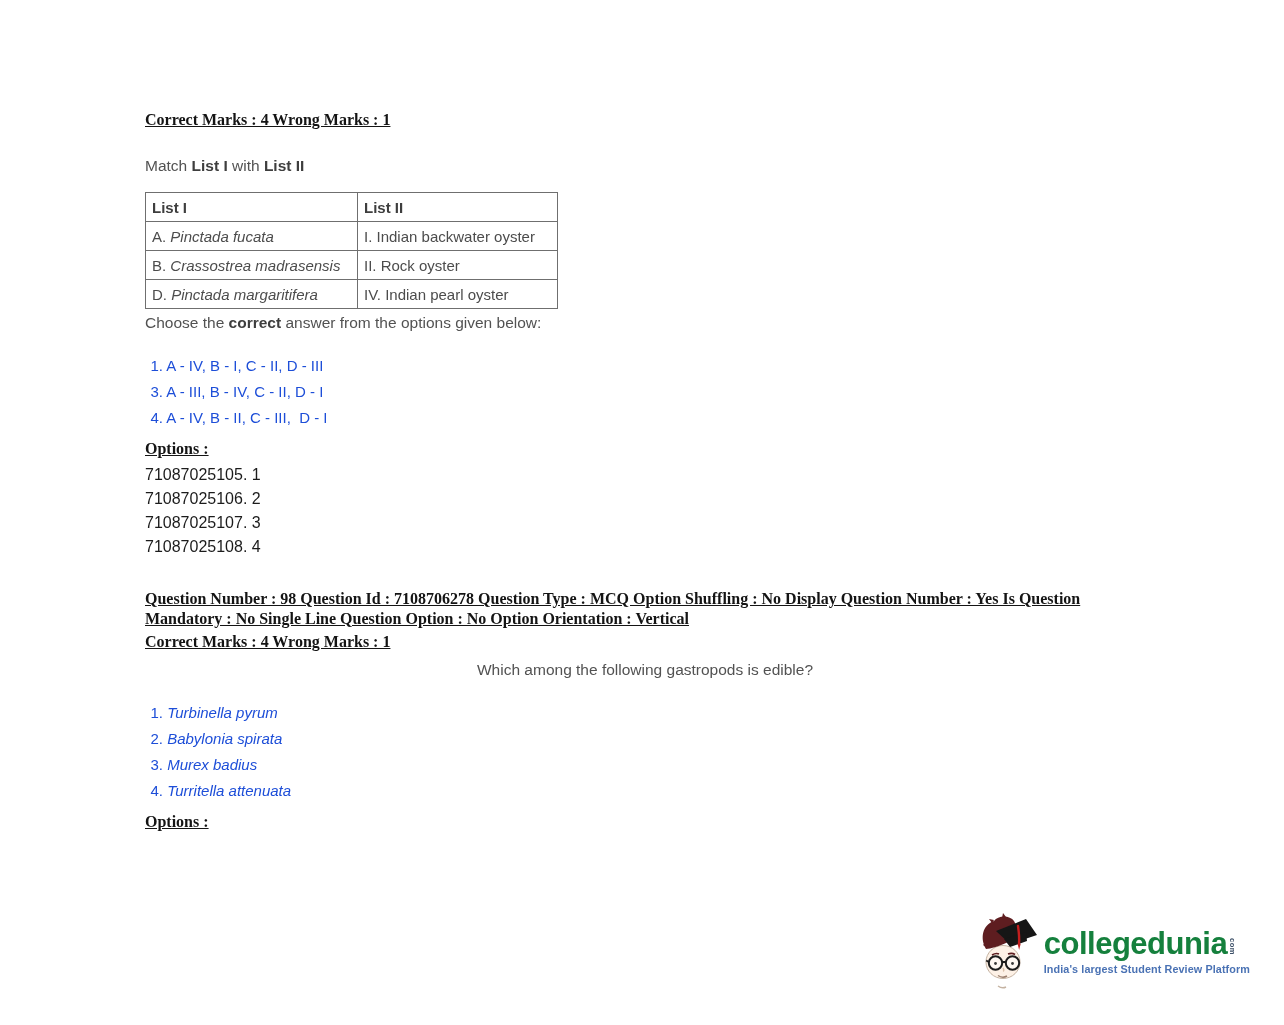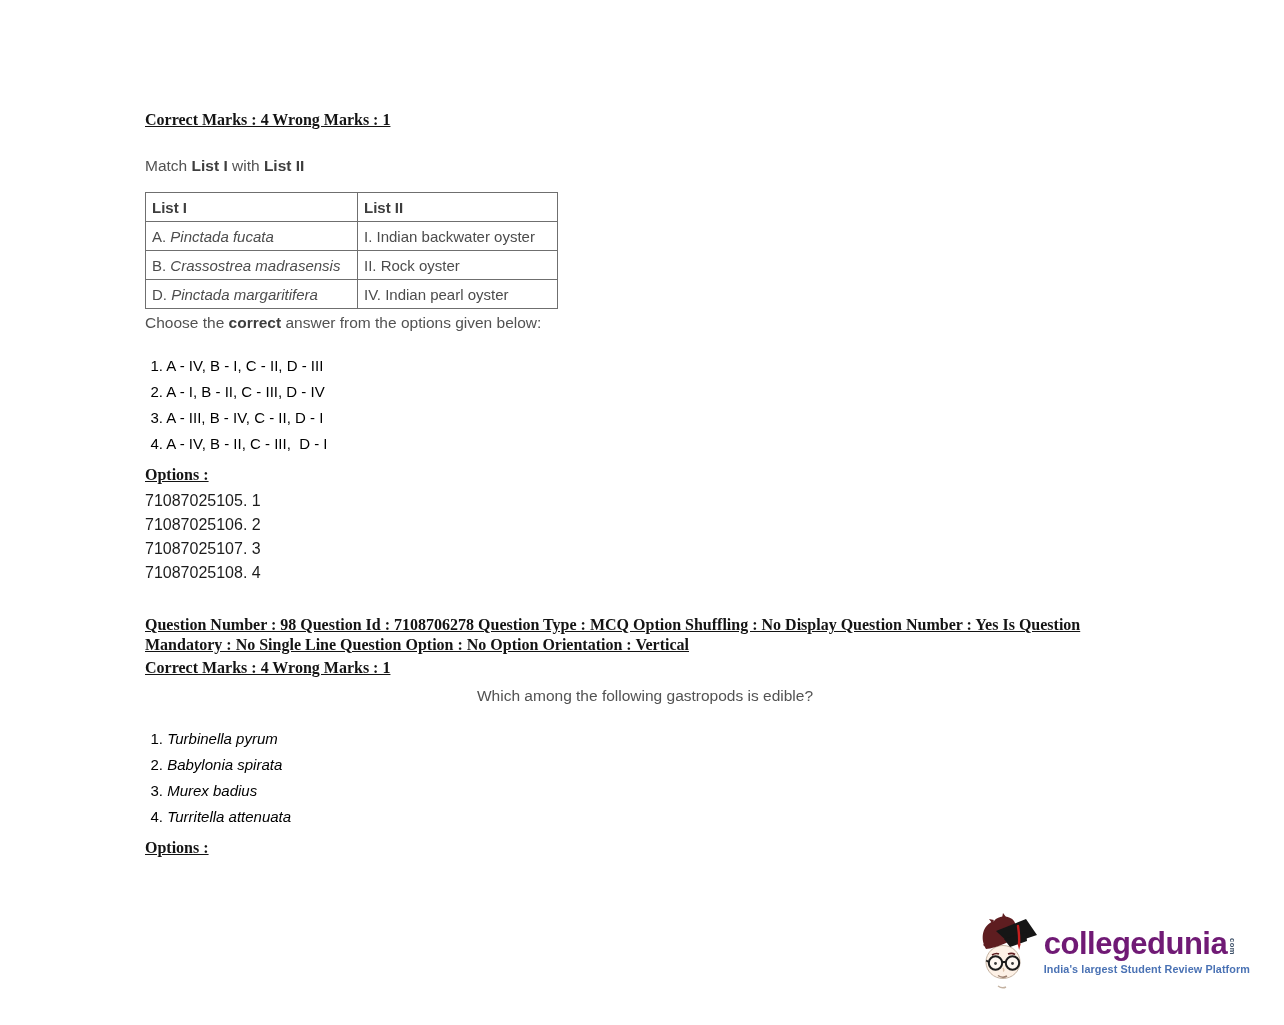--- a/index.html
+++ b/index.html
@@ -28,21 +28,21 @@
   table.match-table th, table.match-table td {
     border:1px solid #6f6f6f; padding:3px 6px; height:29px;
     font-weight:normal; text-align:left; white-space:nowrap;
   }
   table.match-table th { font-weight:bold; color:#3e3e3e; }
   table.match-table td i { font-style:italic;margin-top:18px; }
   .col1 { width:212px; } .col2 { width:200px; }
 
   .choose-line { margin-top:5px; }
 
-  .choice-list { margin-top:21px; font-size:15px; line-height:26px; color:#000000; }
+  .choice-list { margin-top:21px; font-size:15px; line-height:26px; color:#1d4ed8; }
   .choice-row { white-space:pre; }
   .choice-num { display:inline-block; min-width:18px; text-align:right; }
   .italic-species { font-style:italic; }
 
   .options-label { margin-top:7px; line-height:22px; }
   .id-block { margin-top:3px; }
 
   .q2-header { margin-top:30px; max-width:952px; line-height:19.5px; }
   .q2-marks { margin-top:4px; }
   .q2-question { margin-top:9px;text-align:center; }
@@ -92,21 +92,20 @@
       <td><span>D. </span><i>Pinctada margaritifera</i></td>
       <td>IV. Indian pearl oyster</td>
     </tr>
   </tbody>
     </table>
 
   <div class="sans choose-line"><span>Choose the </span><b>correct</b><span> answer from the options given below:</span></div>
 
   <div class="choice-list">
     <div class="choice-row"><span class="choice-num">1.</span> <span>A - IV, B - I, C - II, D - III</span></div>
-    <div class="choice-row"><span class="choice-num">2.</span> <span>A - I, B - II, C - III, D - IV</span></div>
     <div class="choice-row"><span class="choice-num">3.</span> <span>A - III, B - IV, C - II, D - I</span></div>
     <div class="choice-row"><span class="choice-num">4.</span> <span>A - IV, B - II, C - III,  D - I</span></div>
   </div>
 
   <div class="serif-bold options-label">Options :</div>
   <div class="id-block">
     <div class="serif-reg">71087025105. 1</div>
     <div class="serif-reg">71087025106. 2</div>
     <div class="serif-reg">71087025107. 3</div>
     <div class="serif-reg">71087025108. 4</div>
@@ -151,18 +150,18 @@
     <circle cx="21.5" cy="52.5" r="1.4" fill="#3a3a3a"></circle>
     <circle cx="38.5" cy="52.5" r="1.4" fill="#3a3a3a"></circle>
 
     <path d="M29,57 q1.5,2 0.3,3.5" stroke="#d9bfa8" stroke-width="1.4" fill="none"></path>
     <path d="M24,64.5 q4.5,3 9,0.5" stroke="#9b7f6e" stroke-width="1.5" fill="none"></path>
 
     <path d="M24,75 q4,3 8,1" stroke="#c5b3a2" stroke-width="1.4" fill="none"></path>
   </svg>
   <div class="logo-textcol">
     <div class="logo-brandrow">
-      <span class="logo-brand" style="color: #701a75;">collegedunia</span>
+      <span class="logo-brand" style="color: #15803d;">collegedunia</span>
       <span class="logo-tld" style="color: rgb(60, 79, 103);">com</span>
     </div>
     <div class="logo-tagline" style="color: rgb(74, 114, 180);">India's largest Student Review Platform</div>
   </div>
 </div>
 
 </body></html>

